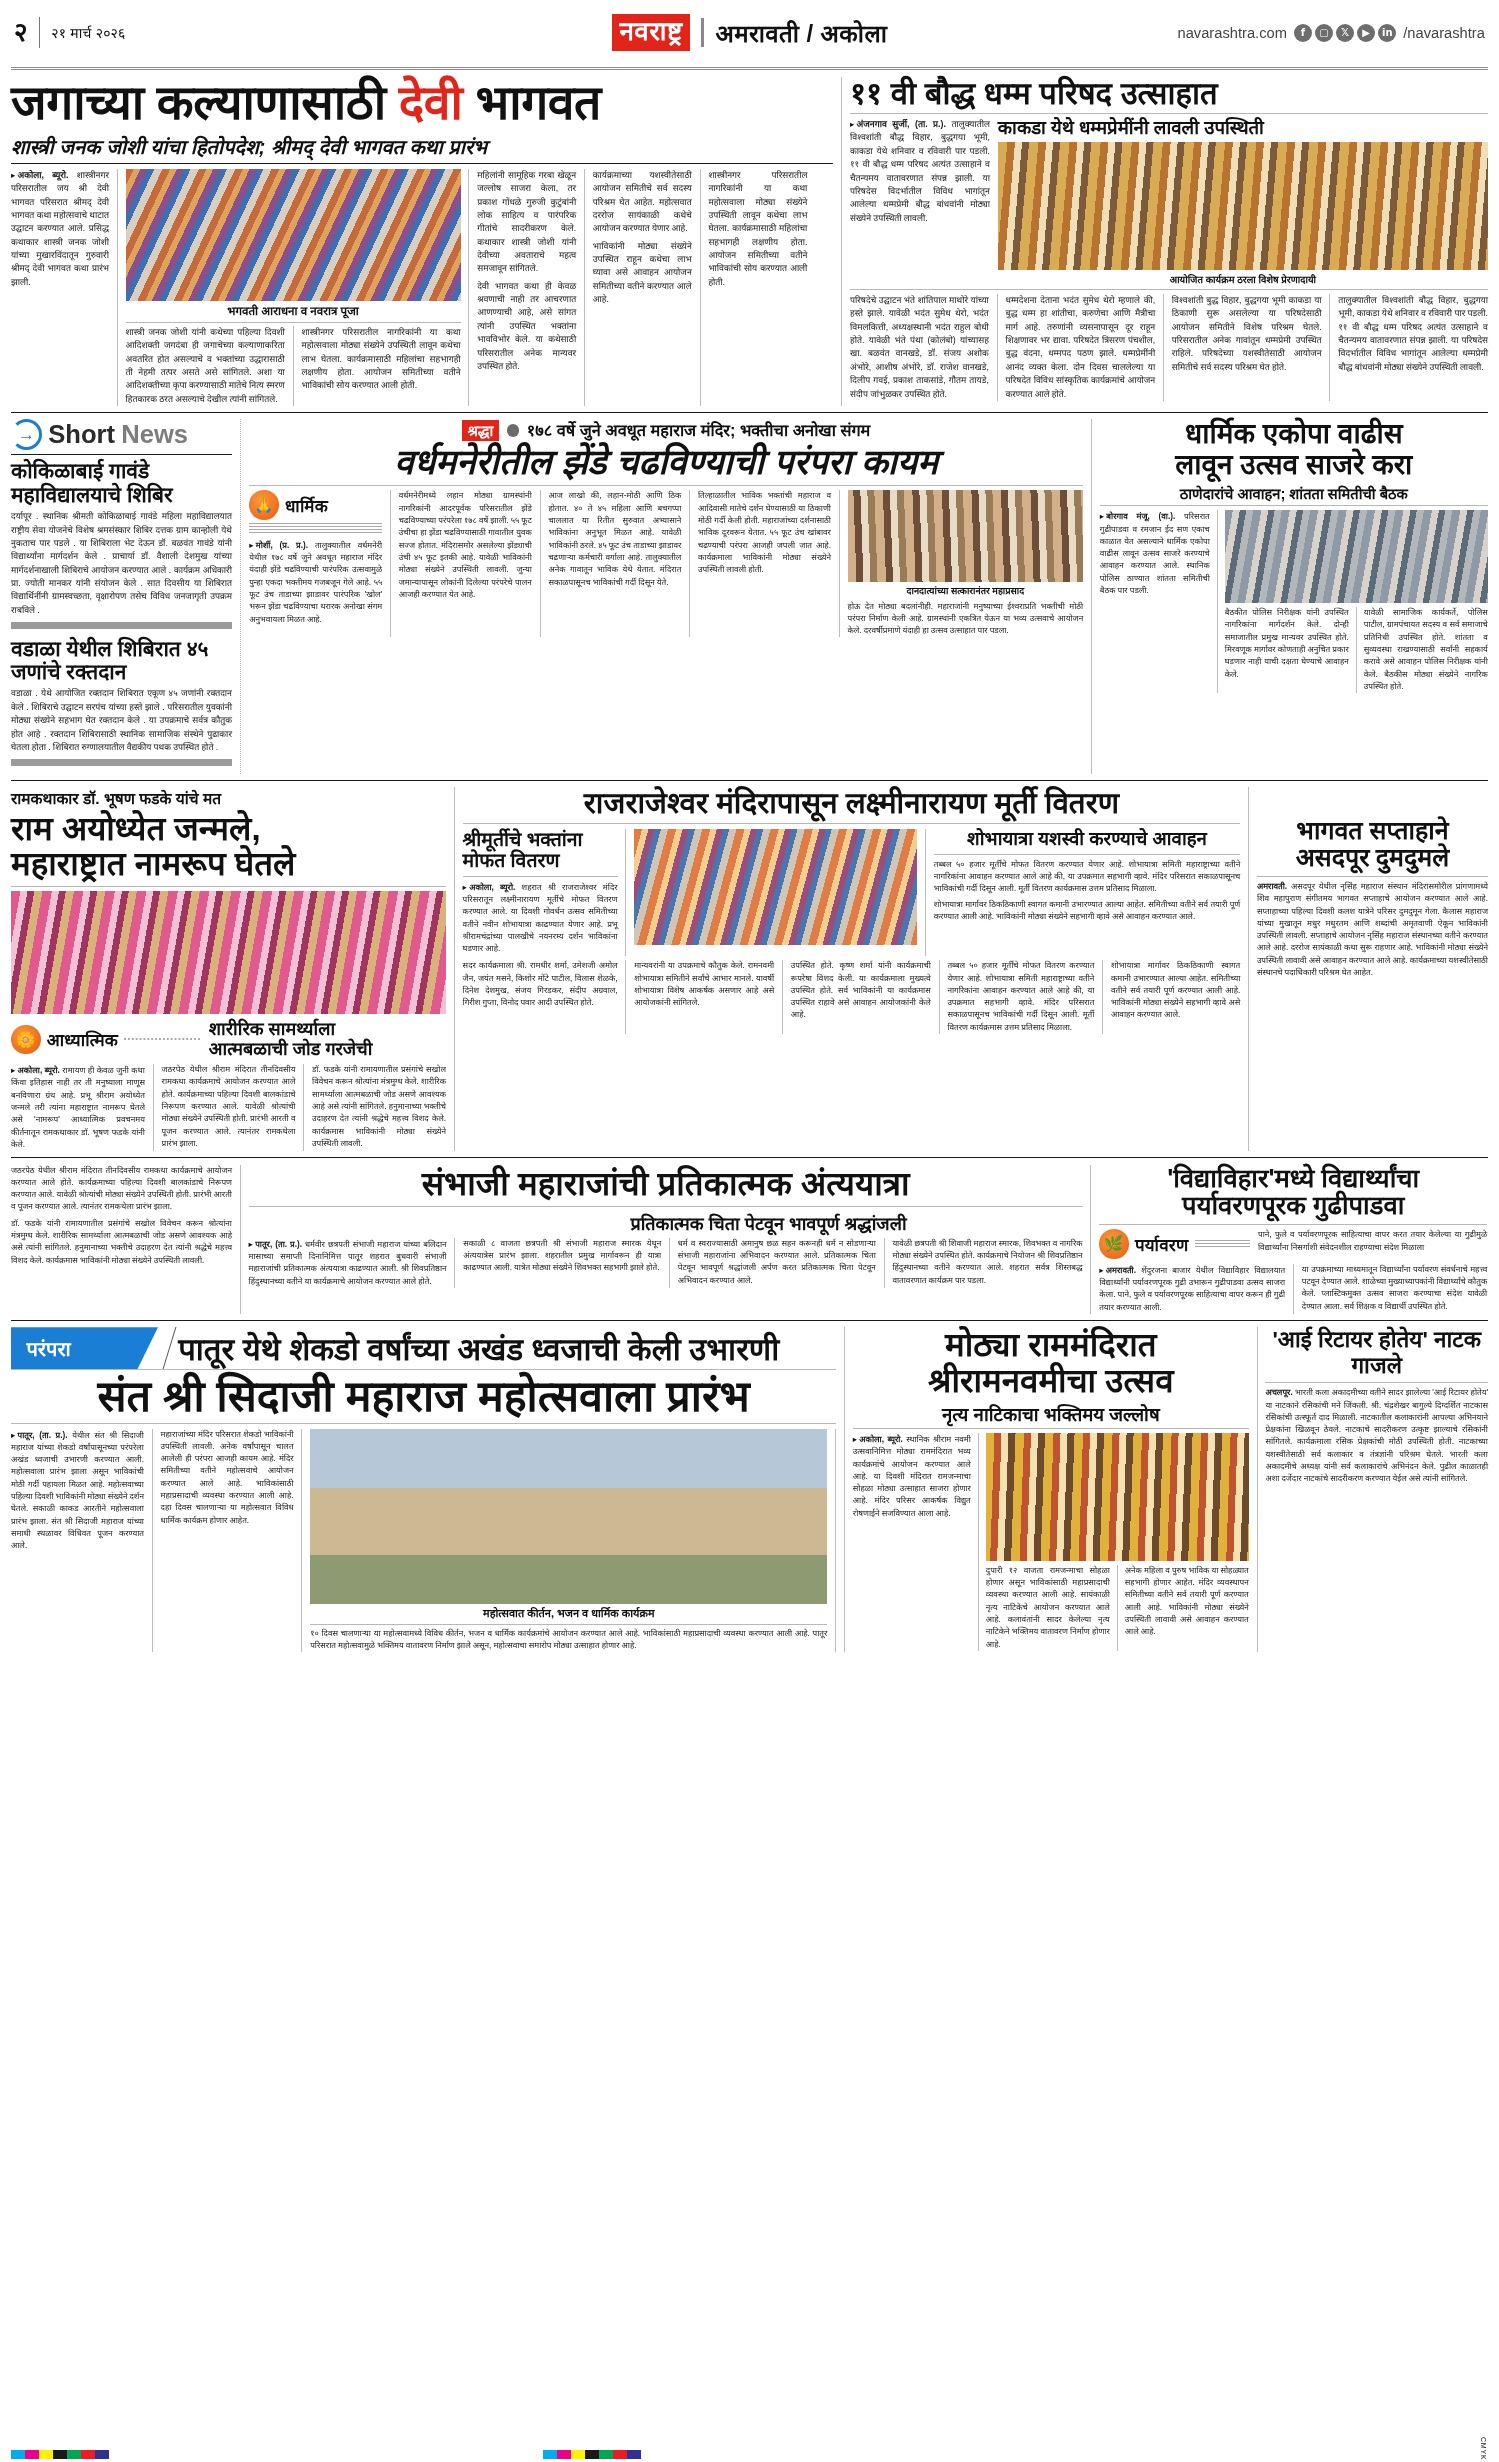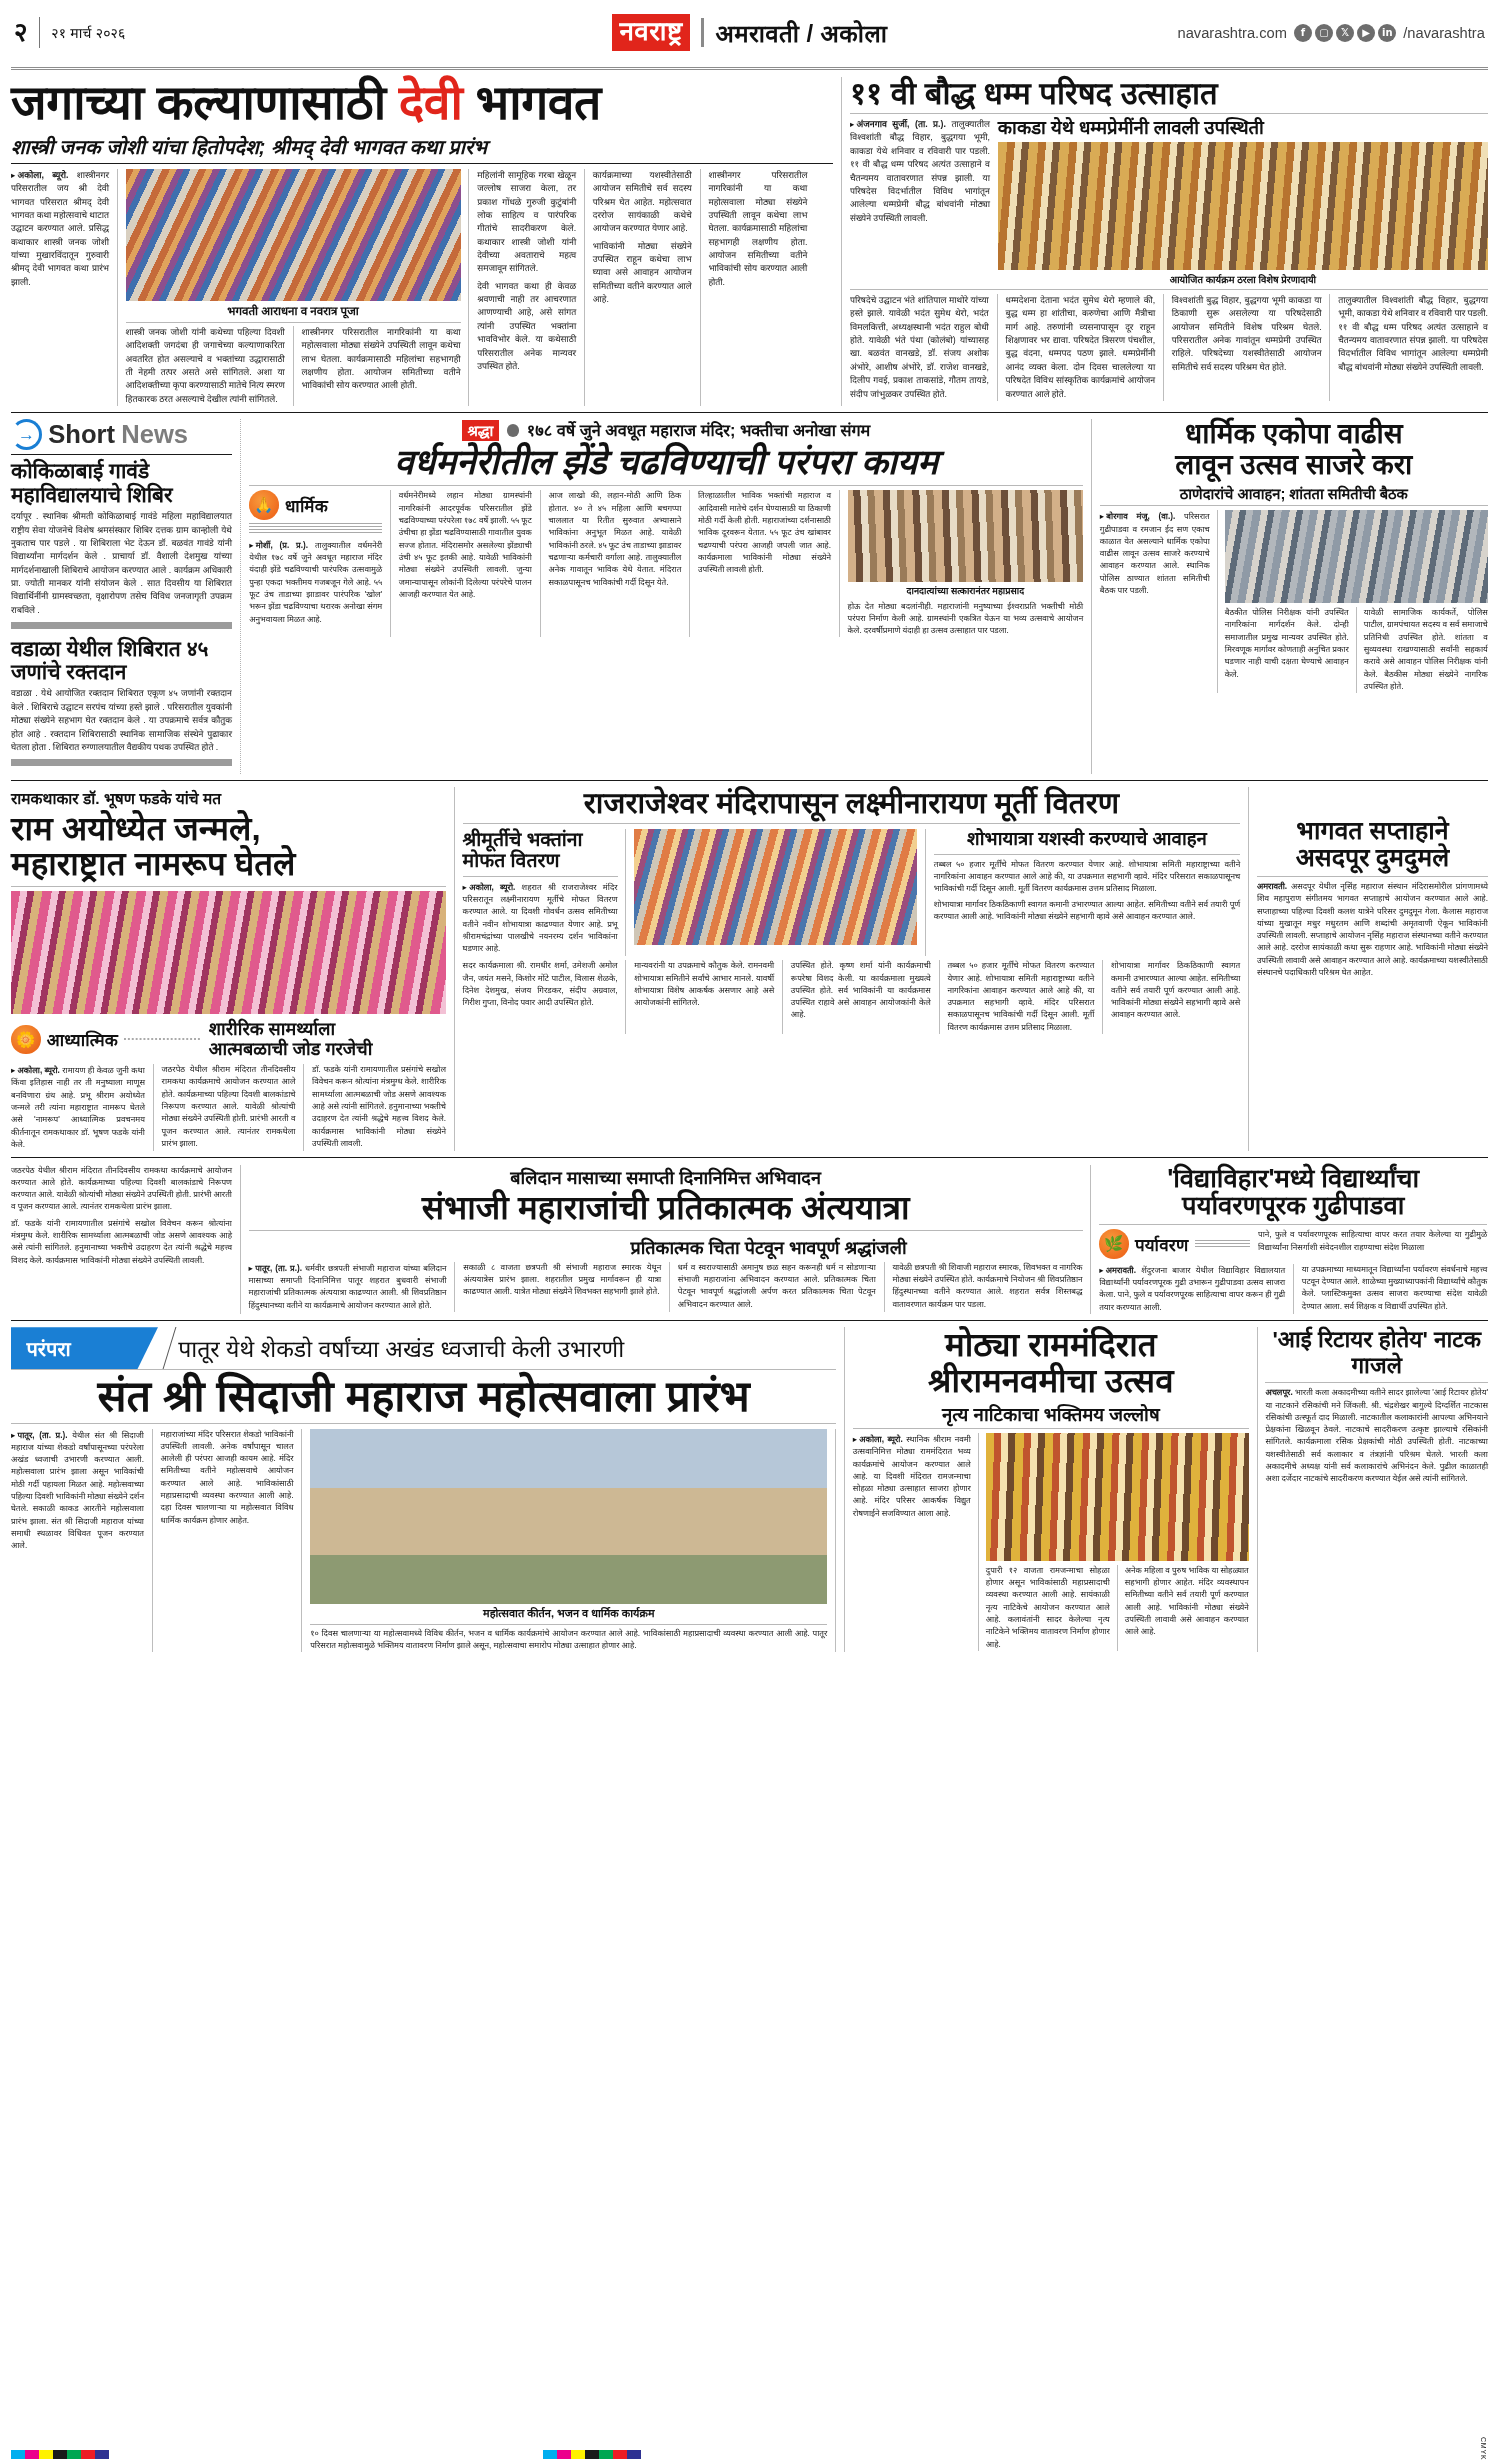--- a/index.html
+++ b/index.html
@@ -115,21 +115,21 @@
 
   
   .ribbon { display: flex; align-items: stretch; height: 42px; }
   .ribbon-tag {
     background: #1a7fd4; color: #fff; font-size: 20px; font-weight: 700;
     display: flex; align-items: center; padding: 0 20px 0 15.5px;
     clip-path: polygon(0 0, 100% 0, 86% 100%, 0 100%);
     min-width: 147px;
   }
   .ribbon-slash { width: 12.4px; transform: skewX(-17deg); border-right: 1.6px solid #555; margin-right: 7.8px; }
-  .ribbon-text { display: flex; align-items: center; font-size: 23px; font-weight: 400; text-align: center; }
+  .ribbon-text { display: flex; align-items: center; font-size: 31px; font-weight: 700; text-align: center; }
 
   .shortnews-hd { display: flex; align-items: center; gap: 6.2px; }
   .sn-ic {
     width: 31px; height: 31px; border-radius: 50%;
     border: 3.1px solid #1a7fd4; display: flex; align-items: center;
     justify-content: center; color: #1a7fd4; font-size: 17px; font-weight: 700;
     border-left-color: transparent;
   }
   .sn-t1 { font-size: 25.6px; font-weight: 700; color: #2b2b2b; }
   .sn-t2 { font-size: 25.6px; font-weight: 700; color: #7d7d7d; }
@@ -407,21 +407,20 @@
   <div style="display:flex; gap:7.8px; padding-top:6.2px;">
 
     <div style="width:221px;">
       <p class="body-text sm">जठरपेठ येथील श्रीराम मंदिरात तीनदिवसीय रामकथा कार्यक्रमाचे आयोजन करण्यात आले होते. कार्यक्रमाच्या पहिल्या दिवशी बालकांडाचे निरूपण करण्यात आले. यावेळी श्रोत्यांची मोठ्या संख्येने उपस्थिती होती. प्रारंभी आरती व पूजन करण्यात आले. त्यानंतर रामकथेला प्रारंभ झाला.</p>
       <p class="body-text sm" style="padding-top:3.9px;">डॉ. फडके यांनी रामायणातील प्रसंगांचे सखोल विवेचन करून श्रोत्यांना मंत्रमुग्ध केले. शारीरिक सामर्थ्याला आत्मबळाची जोड असणे आवश्यक आहे असे त्यांनी सांगितले. हनुमानाच्या भक्तीचे उदाहरण देत त्यांनी श्रद्धेचे महत्त्व विशद केले. कार्यक्रमास भाविकांनी मोठ्या संख्येने उपस्थिती लावली.</p>
     </div>
 
     <div class="col-rule" style="width:0.8px;"></div>
 
     <div style="width:834px;">
-      <div style="font-size:18px; font-weight:700; text-align:center;">बलिदान मासाच्या समाप्ती दिनानिमित्त अभिवादन</div>
       <h1 style="font-size:33px; text-align:center; padding-top:1.6px;">संभाजी महाराजांची प्रतिकात्मक अंत्ययात्रा</h1>
       <div class="rule-thin" style="margin-top:3.9px;"></div>
       <div style="display:flex; gap:7.8px; padding-top:3.9px;">
         <div style="width:198px;"></div>
         <div style="flex:1;">
           <div style="font-size:18px; font-weight:700; text-align:center; padding-bottom:3.1px;">प्रतिकात्मक चिता पेटवून भावपूर्ण श्रद्धांजली</div>
         </div>
       </div>
       <div style="display:flex; gap:7.8px;">
         <p class="body-text sm arrow-lead" style="width:198px;"><b class="dateline">पातूर, (ता. प्र.).</b> <span>धर्मवीर छत्रपती संभाजी महाराज यांच्या बलिदान मासाच्या समाप्ती दिनानिमित्त पातूर शहरात बुधवारी संभाजी महाराजांची प्रतिकात्मक अंत्ययात्रा काढण्यात आली. श्री शिवप्रतिष्ठान हिंदुस्थानच्या वतीने या कार्यक्रमाचे आयोजन करण्यात आले होते.</span></p>

